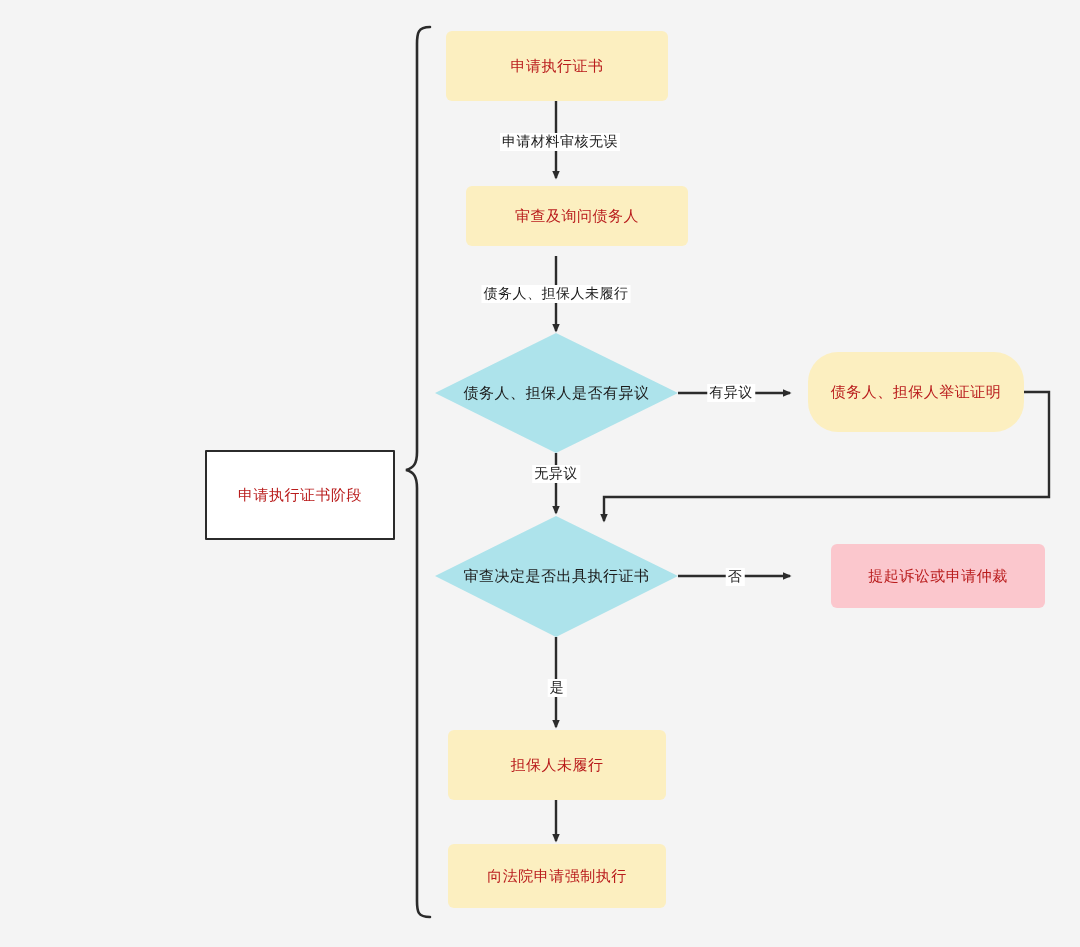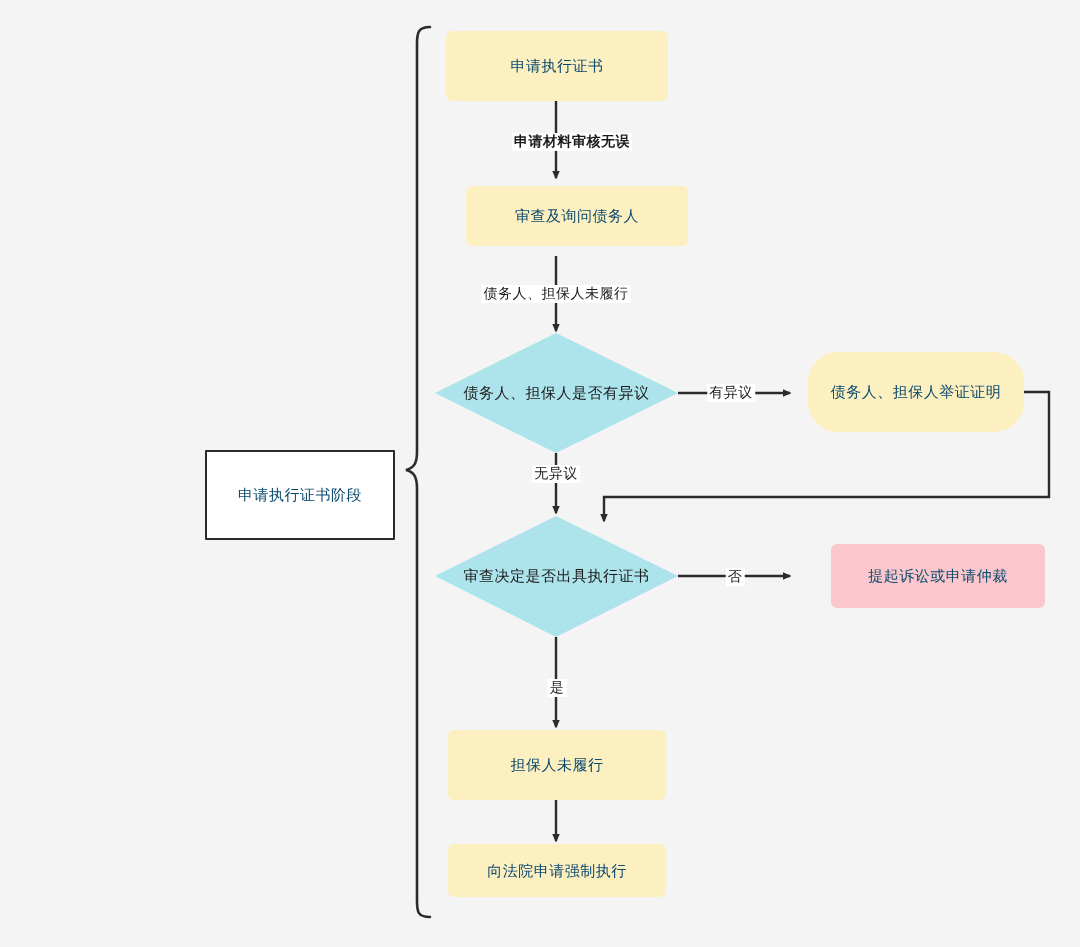--- a/index.html
+++ b/index.html
@@ -24,21 +24,21 @@
     pointer-events: none;
   }
   .node {
     position: absolute;
     box-sizing: border-box;
     display: flex;
     align-items: center;
     justify-content: center;
     text-align: center;
     font-size: 15px;
-    color: #0c4a6e;
+    color: #b91c1c;
     line-height: 1.3;
     letter-spacing: 0.5px;
   }
   .node.proc {
     border-radius: 6px;
     background: #fcefc0;
   }
   .node.term {
     border-radius: 6px;
     background: #fbc7cd;
@@ -143,25 +143,25 @@
   </div>
 
   <div class="node term" style="left:793px; top:544px; width:214px; height:64px;margin-left:38px;">
     <span>提起诉讼或申请仲裁</span>
   </div>
 
   <div class="node proc" style="left:448px; top:730px; width:218px; height:70px;">
     <span>担保人未履行</span>
   </div>
 
-  <div class="node proc" style="left:448px; top:844px; width:218px; height:53px;">
+  <div class="node proc" style="left:448px; top:844px; width:218px; height:64px;">
     <span>向法院申请强制执行</span>
   </div>
 
-  <div class="edge-label" style="left:572px; top:142px;font-weight:bold;">申请材料审核无误</div>
+  <div class="edge-label" style="left:560px; top:142px;">申请材料审核无误</div>
 
   <div class="edge-label" style="left:556px; top:294px;">债务人、担保人未履行</div>
 
   <div class="edge-label" style="left:731px; top:393px;">有异议</div>
 
   <div class="edge-label" style="left:556px; top:474px;">无异议</div>
 
   <div class="edge-label" style="left:735px; top:577px;">否</div>
 
   <div class="edge-label" style="left:557px; top:688px;">是</div>

